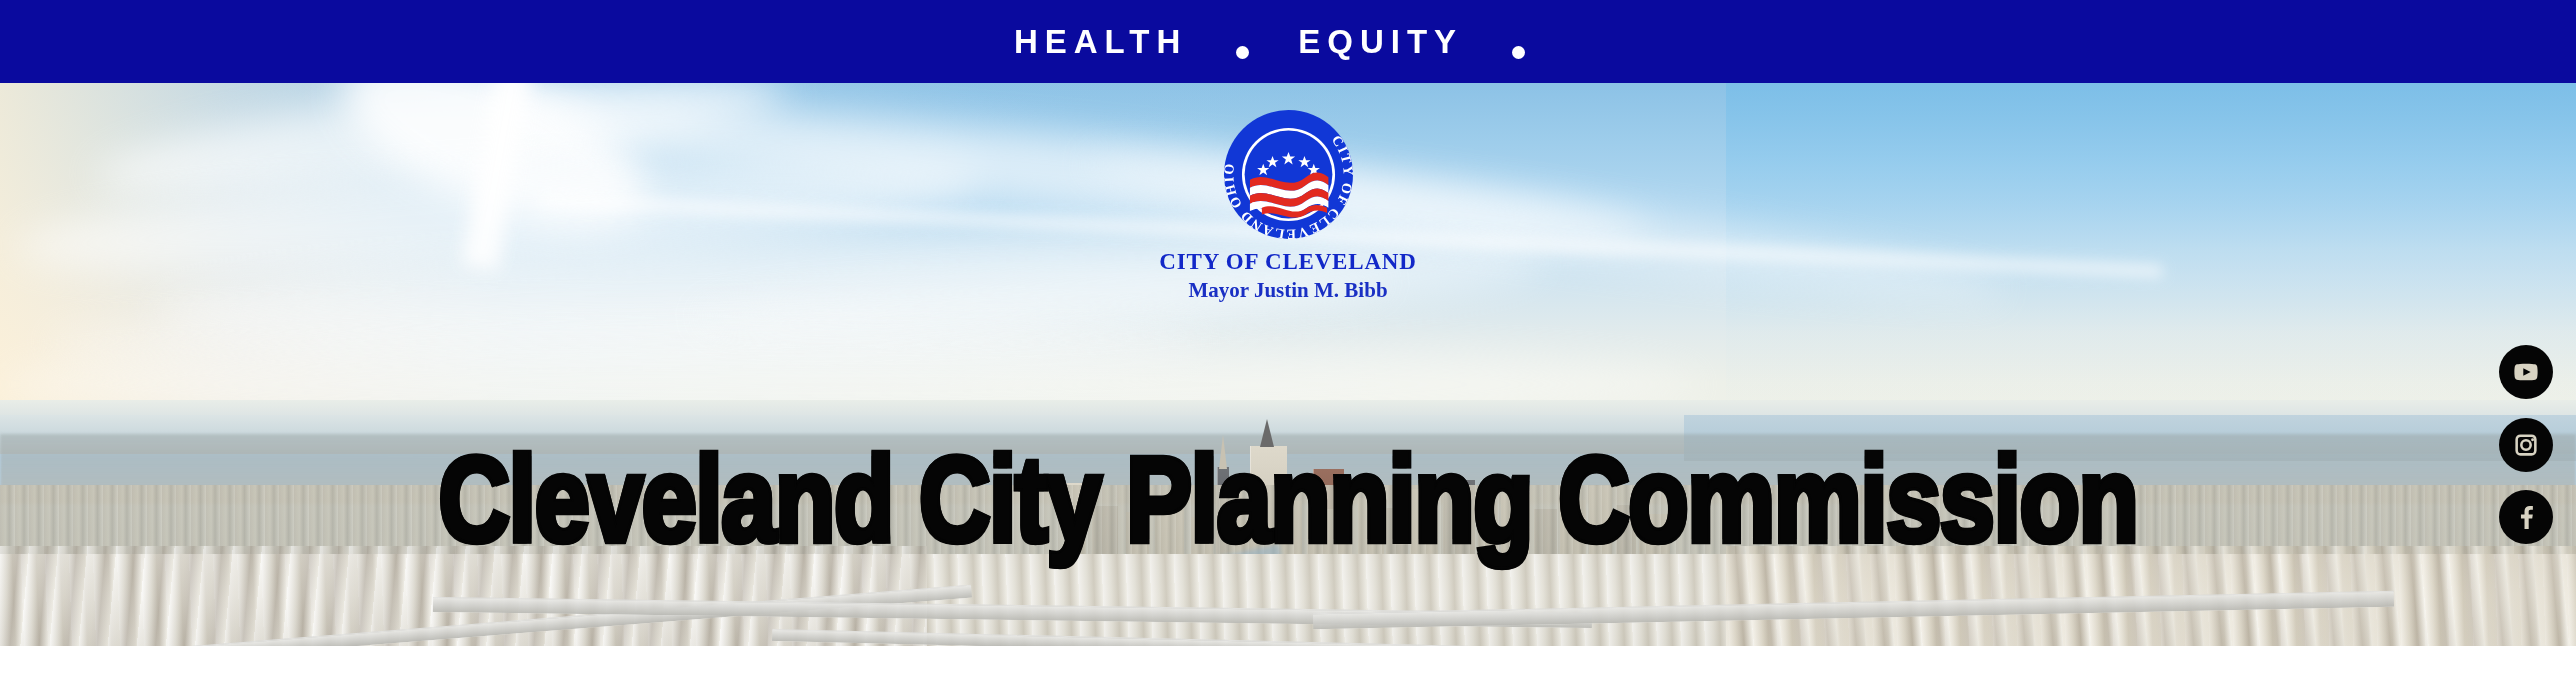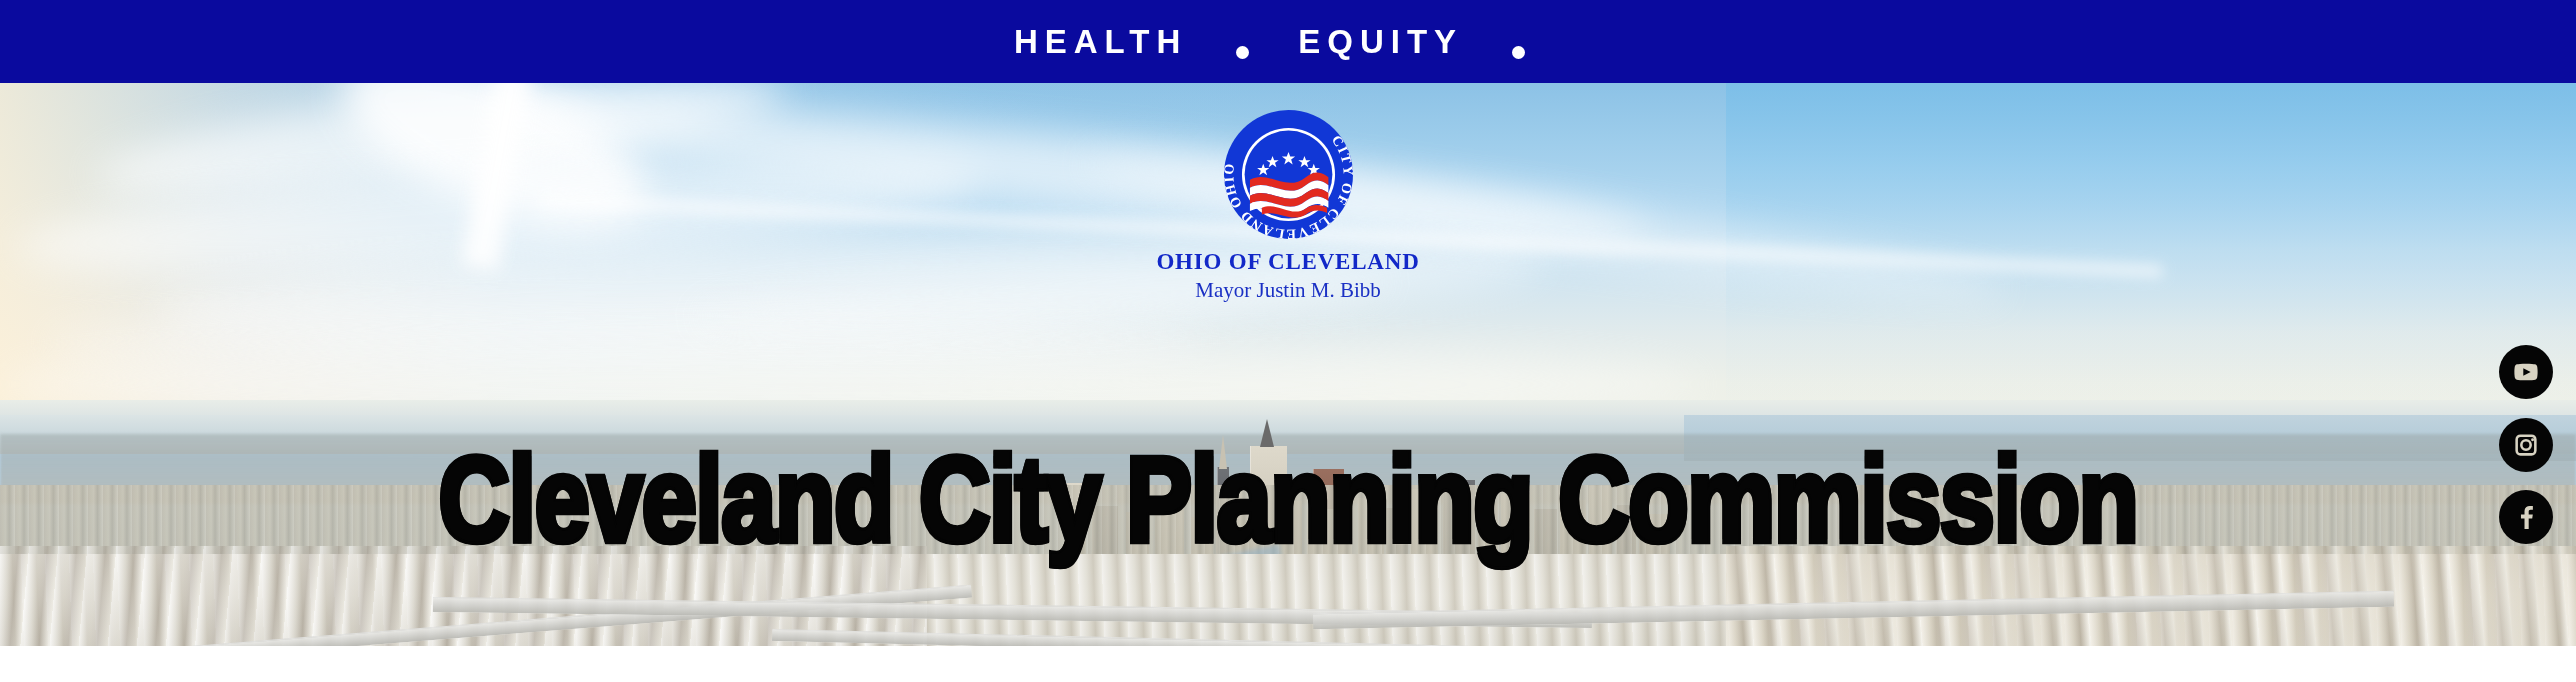--- a/index.html
+++ b/index.html
@@ -290,21 +290,21 @@
     font-family: "Liberation Serif", serif;
     font-weight: 700;
     font-size: 23px;
     letter-spacing: 0.8px;
     color: #1228C8;
     line-height: 1.1;
     white-space: nowrap;
   }
   .logo-mayor {
     font-family: "Liberation Serif", serif;
-    font-weight: 400;
+    font-weight: 700;
     font-size: 21px;
     color: #1A30C4;
     margin-top: 4.6px;
     line-height: 1.1;
     white-space: nowrap;
   }
 
   
   .main-title {
     position: absolute;
@@ -465,21 +465,21 @@
 
       <g>
         <path d="M42,108 C70,92 96,128 126,104 C142,92 152,98 160,104 L160,116 C152,110 142,104 126,116 C96,140 70,104 42,120 Z" fill="#E22A20"></path>
         <path d="M42,120 C70,104 96,140 126,116 C142,104 152,110 160,116 L160,128 C152,122 142,116 126,128 C96,152 70,116 42,132 Z" fill="#ffffff"></path>
         <path d="M42,132 C70,116 96,152 126,128 C142,116 152,122 160,128 L160,140 C152,134 142,128 126,140 C96,164 70,128 42,144 Z" fill="#E22A20"></path>
         <path d="M42,144 C70,128 96,164 126,140 C142,128 152,134 160,140 L160,150 C152,145 142,140 126,151 C96,174 70,140 42,155 Z" fill="#ffffff"></path>
         <path d="M60,150 C84,140 104,166 126,151 C138,143 150,146 158,150 L158,158 C150,154 138,151 126,160 C104,174 84,152 60,160 Z" fill="#E22A20"></path>
       </g>
     </svg>
 
-    <div class="logo-city">OHIO OF CLEVELAND</div>
+    <div class="logo-city">CITY OF CLEVELAND</div>
     <div class="logo-mayor">Mayor Justin M. Bibb</div>
   </div>
 
   <div class="main-title">Cleveland City Planning Commission</div>
 
   <div class="social-rail">
 
     <div class="social-icon">
       <svg width="36" height="36" viewBox="0 0 48 48">
         <path fill="#d8d3c2" d="M24 13c-6.2 0-10.6.4-12.3.8a3.6 3.6 0 0 0-2.5 2.5C8.8 18 8.5 20.6 8.5 24s.3 6 .7 7.7a3.6 3.6 0 0 0 2.5 2.5c1.7.4 6.1.8 12.3.8s10.6-.4 12.3-.8a3.6 3.6 0 0 0 2.5-2.5c.4-1.7.7-4.3.7-7.7s-.3-6-.7-7.7a3.6 3.6 0 0 0-2.5-2.5C34.6 13.4 30.2 13 24 13zm-3.6 5.9 9.8 5.1-9.8 5.1z"></path>

